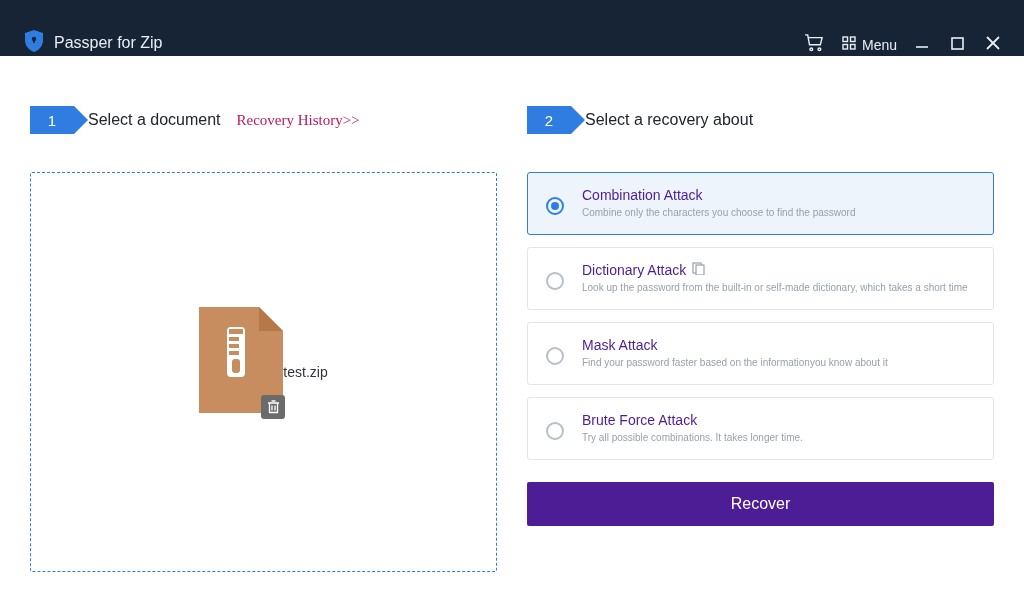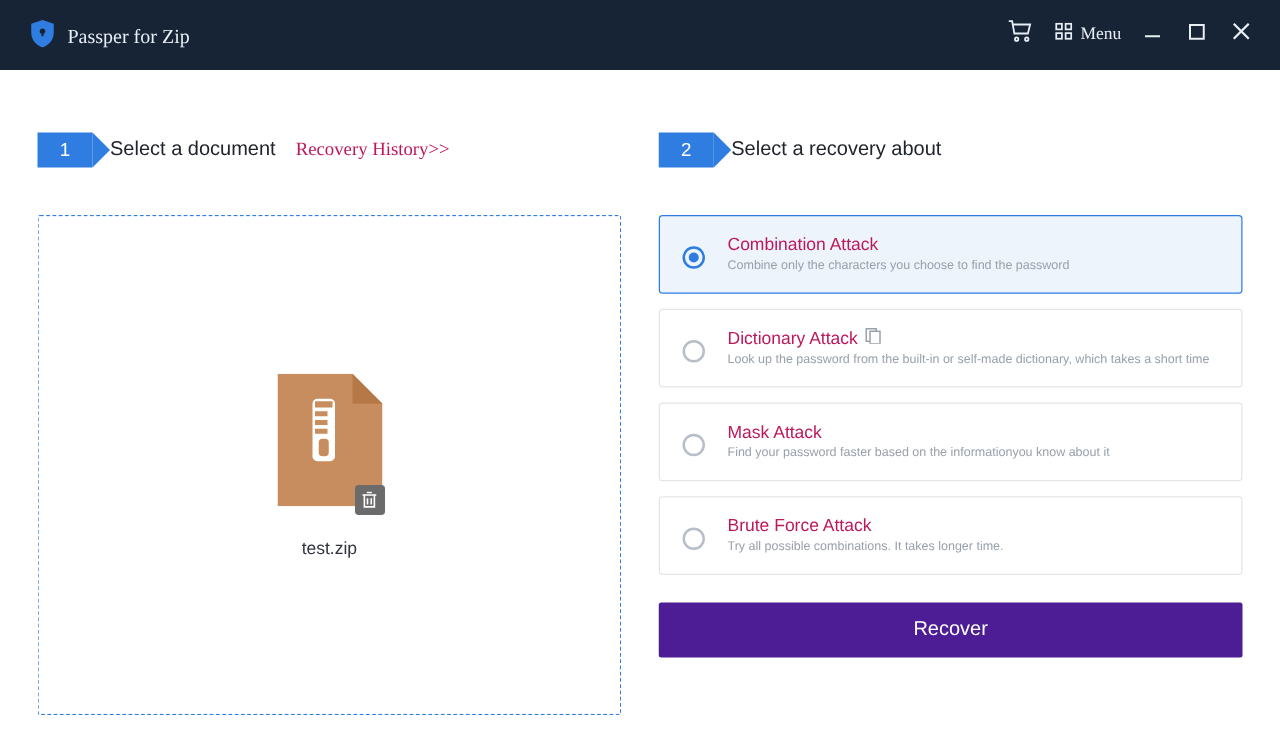--- a/index.html
+++ b/index.html
@@ -7,25 +7,24 @@
       font-family: -apple-system, BlinkMacSystemFont, "Segoe UI", Arial, sans-serif;
       background: #fff;
       width: 1024px;
       height: 590px;
       overflow: hidden;
     }
     .titlebar {
       height: 56px;
       background: #172436;
       display: flex;
-      align-items: flex-start;
+      align-items: flex-end;
       justify-content: space-between;
-      padding: 16px 24px;
+      padding: 0 24px;
       color: #fff;
-      font-family: Liberation Serif, serif;
     }
     .titlebar-left {
       display: flex;
       align-items: center;
       gap: 10px;
     }
     .app-title {
       font-size: 16px;
       font-weight: 400;
       color: #e8eef5;
@@ -97,21 +96,21 @@
       font-size: 15px;
       cursor: pointer;
       margin-left: 2px;
       font-family: Liberation Serif, serif;
     }
     .dropzone {
       border: 1px dashed #2f7de1;
       border-radius: 2px;
       flex: 1;
       display: flex;
-      flex-direction: column;
+      flex-direction: row;
       align-items: center;
       justify-content: center;
       cursor: pointer;
       min-height: 400px;
     }
     .file-graphic {
       position: relative;
       margin-bottom: 20px;
     }
     .delete-badge {
@@ -167,21 +166,21 @@
     .method.selected .radio::after {
       content: "";
       width: 8px;
       height: 8px;
       background: #2f7de1;
       border-radius: 50%;
     }
     .method-text { flex: 1; }
     .method-title {
       font-size: 14px;
-      color: #be185d;
+      color: #4c1d95;
       margin-bottom: 3px;
       display: flex;
       align-items: center;
       gap: 6px;
     }
     .method-desc {
       font-size: 10px;
       color: #99a0ac;
       line-height: 1.4;
     }

